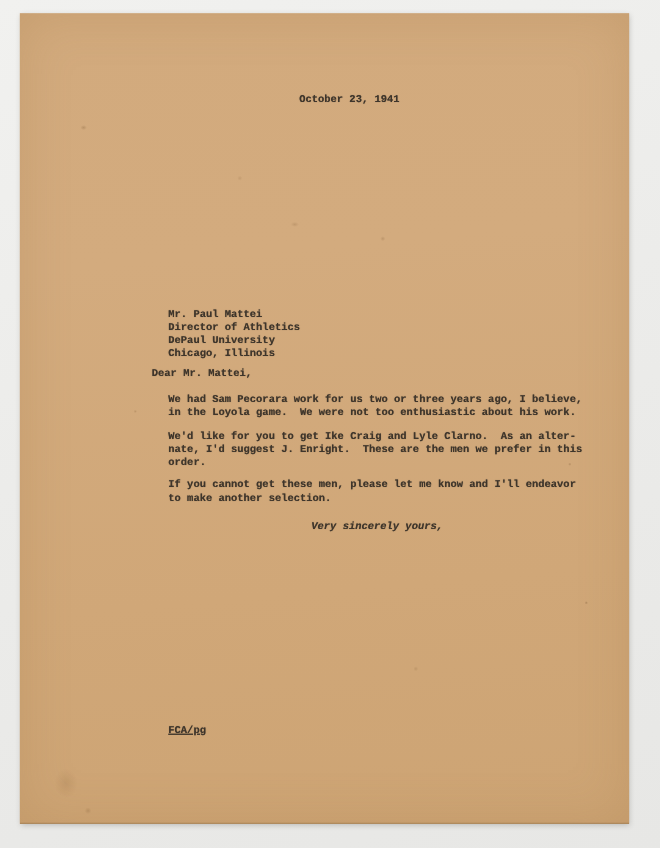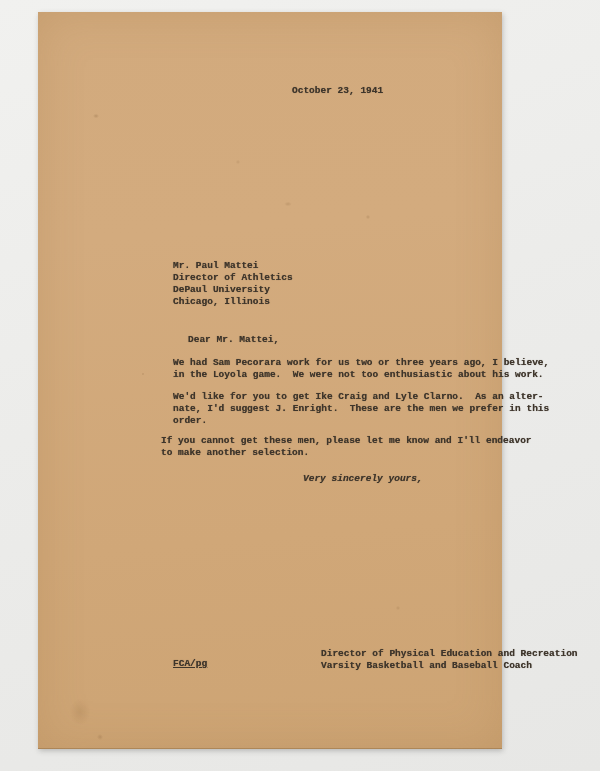--- a/index.html
+++ b/index.html
@@ -15,56 +15,55 @@
     position:relative;
   }
   .scan-bg{
     position:absolute;
     inset:0;
     background:linear-gradient(160deg,#f1f1ef 0%,#ececea 45%,#e7e7e5 100%);
   }
   .paper{
     position:absolute;
     left:18px; top:12px;
-    width:464px; height:737px;
+    width:554px; height:737px;
     background:
       radial-gradient(4px 3px at 58px 104px, rgba(125,90,52,.30), transparent 75%),
       radial-gradient(5px 3px at 250px 192px, rgba(125,90,52,.22), transparent 75%),
       radial-gradient(3px 3px at 330px 205px, rgba(125,90,52,.25), transparent 75%),
       radial-gradient(3px 3px at 200px 150px, rgba(125,90,52,.18), transparent 75%),
       radial-gradient(2px 2px at 515px 536px, rgba(110,80,45,.35), transparent 75%),
       radial-gradient(2px 2px at 500px 410px, rgba(110,80,45,.30), transparent 75%),
       radial-gradient(14px 18px at 42px 700px, rgba(140,100,58,.18), transparent 75%),
       radial-gradient(4px 4px at 62px 725px, rgba(125,90,52,.25), transparent 75%),
       radial-gradient(3px 3px at 360px 596px, rgba(125,90,52,.20), transparent 75%),
       radial-gradient(2px 2px at 105px 362px, rgba(125,90,52,.28), transparent 75%),
       linear-gradient(175deg,#d2aa7d 0%,#d3ab7e 30%,#d0a778 70%,#cda474 100%);
     box-shadow:
       1px 2px 5px rgba(70,70,65,.28),
       inset 0 0 46px rgba(155,112,62,.22),
       inset 0 -1px 0 rgba(120,88,50,.35);
-    margin-left: 20px;
   }
   .typed{
     position:absolute;
     font-family:"Liberation Mono", monospace;
     font-size:9.5px;
     font-weight:bold;
     line-height:12px;
     color:var(--ink);
     white-space:pre;
     letter-spacing:0;
     text-shadow:0 0 0.7px rgba(62,53,43,.75);
   }
   .date        {left:254px; top:73px;}
-  .recipient   {left:135px; top:248px;}
-  .salutation  {left:150px; top:322px;}
+  .recipient   {left:135px; top:268px;}
+  .salutation  {left:120px; top:322px;}
   .para-1      {left:135px; top:345px;}
   .para-2      {left:135px; top:379px;}
-  .para-3      {left:123px; top:423px;}
+  .para-3      {left:135px; top:423px;}
   .closing     {left:265px; top:461px;font-style:italic;}
   .ref-initials{left:135px; top:646px;text-decoration:underline;}
   .sig-block   {left:283px; top:636px;}
 </style>
 </head>
 <body>
 
 <div class="scan-bg">
   <div class="paper">
 
@@ -84,17 +83,15 @@
     <div class="typed para-1">We had Sam Pecorara work for us two or three years ago, I believe,
 in the Loyola game.  We were not too enthusiastic about his work.</div>
 
     <div class="typed para-3">If you cannot get these men, please let me know and I'll endeavor
 to make another selection.</div>
 
     <div class="typed closing">Very sincerely yours,</div>
 
     <div class="typed ref-initials">FCA/pg</div>
 
-    <div class="typed sig-block">Director of Physical Education and Recreation
-Varsity Basketball and Baseball Coach</div>
 
   </div>
 </div>
 
 </body></html>

